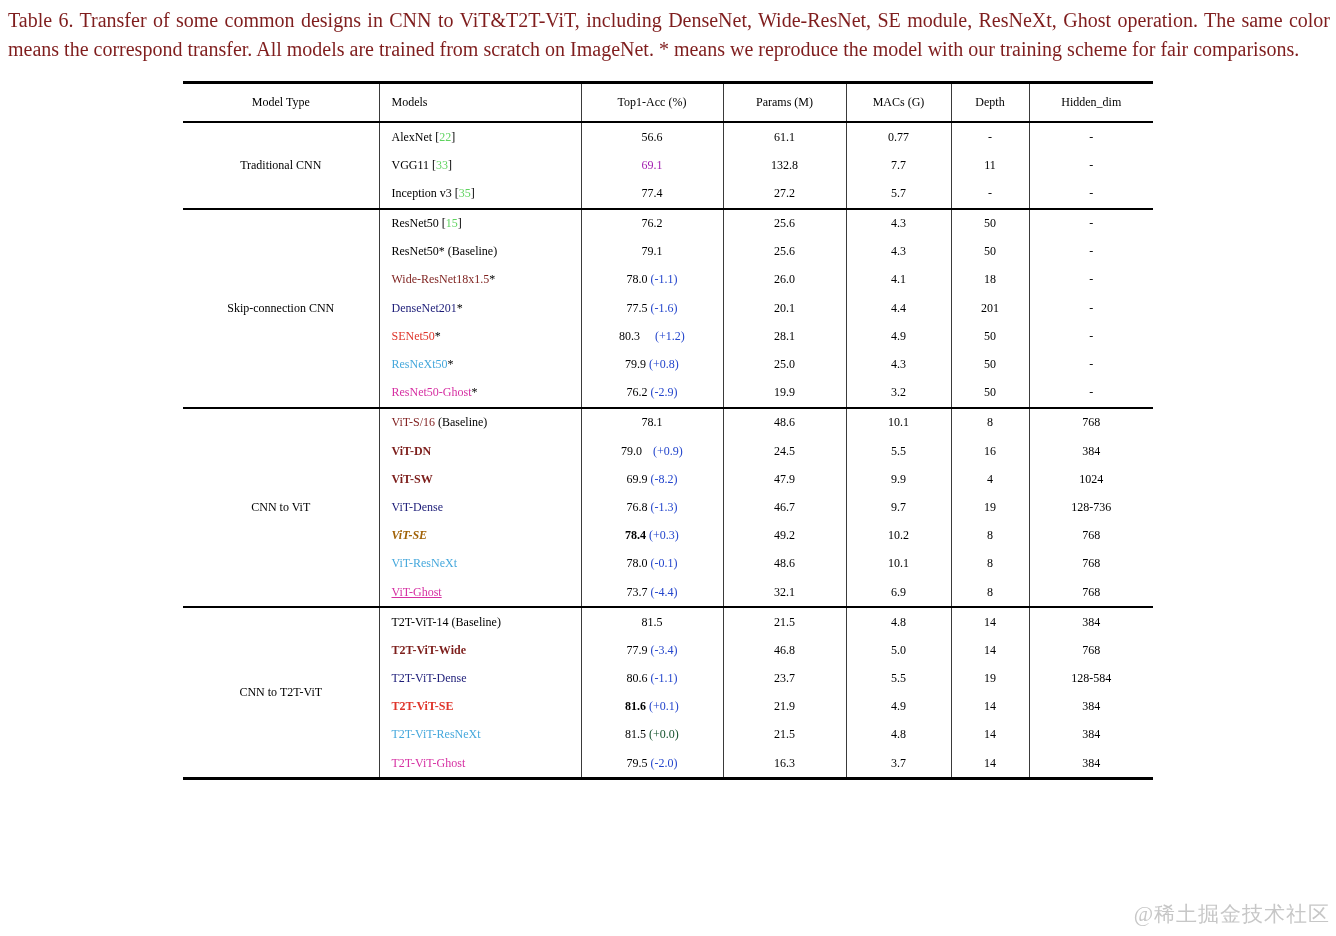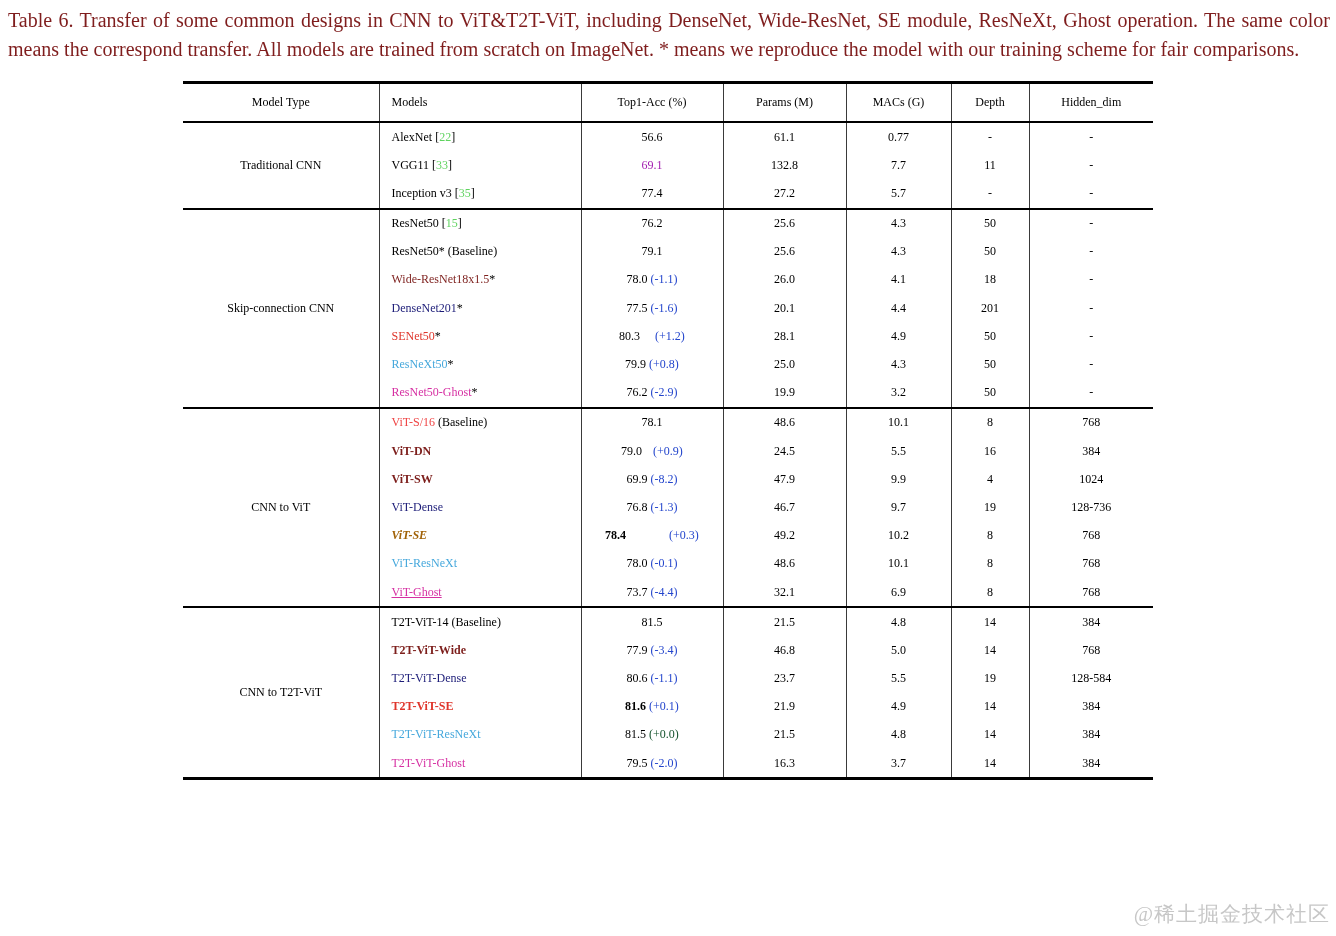--- a/index.html
+++ b/index.html
@@ -137,21 +137,21 @@
       <tr>
         <td class="c1"><span style="color: rgb(214, 47, 162);">ResNet50-Ghost</span><span style="color: rgb(0, 0, 0);">*</span></td>
         <td class="c2"><span style="color: rgb(0, 0, 0);">76.2</span><span style="color: rgb(34, 68, 204);"> (-2.9)</span></td>
         <td class="c3">19.9</td>
         <td class="c4">3.2</td>
         <td class="c5">50</td>
         <td class="c6">-</td>
       </tr>
       <tr class="sec-top">
         <td class="c0" rowspan="7">CNN to ViT</td>
-        <td class="c1"><span style="color: #ef4444; margin-top: 32px;">ViT-S/16</span><span style="color: rgb(0, 0, 0);"> (Baseline)</span></td>
+        <td class="c1"><span style="color: #7f1d1d; margin-top: 32px;">ViT-S/16</span><span style="color: rgb(0, 0, 0);"> (Baseline)</span></td>
         <td class="c2"><span style="color: rgb(0, 0, 0);">78.1</span></td>
         <td class="c3">48.6</td>
         <td class="c4">10.1</td>
         <td class="c5">8</td>
         <td class="c6">768</td>
       </tr>
       <tr>
         <td class="c1"><span style="color: rgb(125, 31, 28); font-weight: bold;">ViT-DN</span></td>
         <td class="c2"><span style="color: rgb(0, 0, 0);">79.0</span><span style="color: rgb(34, 68, 204); padding-left: 8px;"> (+0.9)</span></td>
         <td class="c3">24.5</td>
@@ -170,21 +170,21 @@
       <tr>
         <td class="c1"><span style="color: rgb(28, 28, 120);">ViT-Dense</span></td>
         <td class="c2"><span style="color: rgb(0, 0, 0);">76.8</span><span style="color: rgb(34, 68, 204);"> (-1.3)</span></td>
         <td class="c3">46.7</td>
         <td class="c4">9.7</td>
         <td class="c5">19</td>
         <td class="c6">128-736</td>
       </tr>
       <tr>
         <td class="c1"><span style="color: #a16207; font-weight: bold; font-style: italic;">ViT-SE</span></td>
-        <td class="c2"><span style="color: rgb(0, 0, 0); font-weight: bold;">78.4</span><span style="color: rgb(34, 68, 204); padding-left: 40px;"> (+0.3)</span></td>
+        <td class="c2"><span style="color: rgb(0, 0, 0); font-weight: bold;">78.4</span><span style="color: rgb(34, 68, 204);"> (+0.3)</span></td>
         <td class="c3">49.2</td>
         <td class="c4">10.2</td>
         <td class="c5">8</td>
         <td class="c6">768</td>
       </tr>
       <tr>
         <td class="c1"><span style="color: rgb(70, 168, 220);">ViT-ResNeXt</span></td>
         <td class="c2"><span style="color: rgb(0, 0, 0);">78.0</span><span style="color: rgb(34, 68, 204);"> (-0.1)</span></td>
         <td class="c3">48.6</td>
         <td class="c4">10.1</td>

